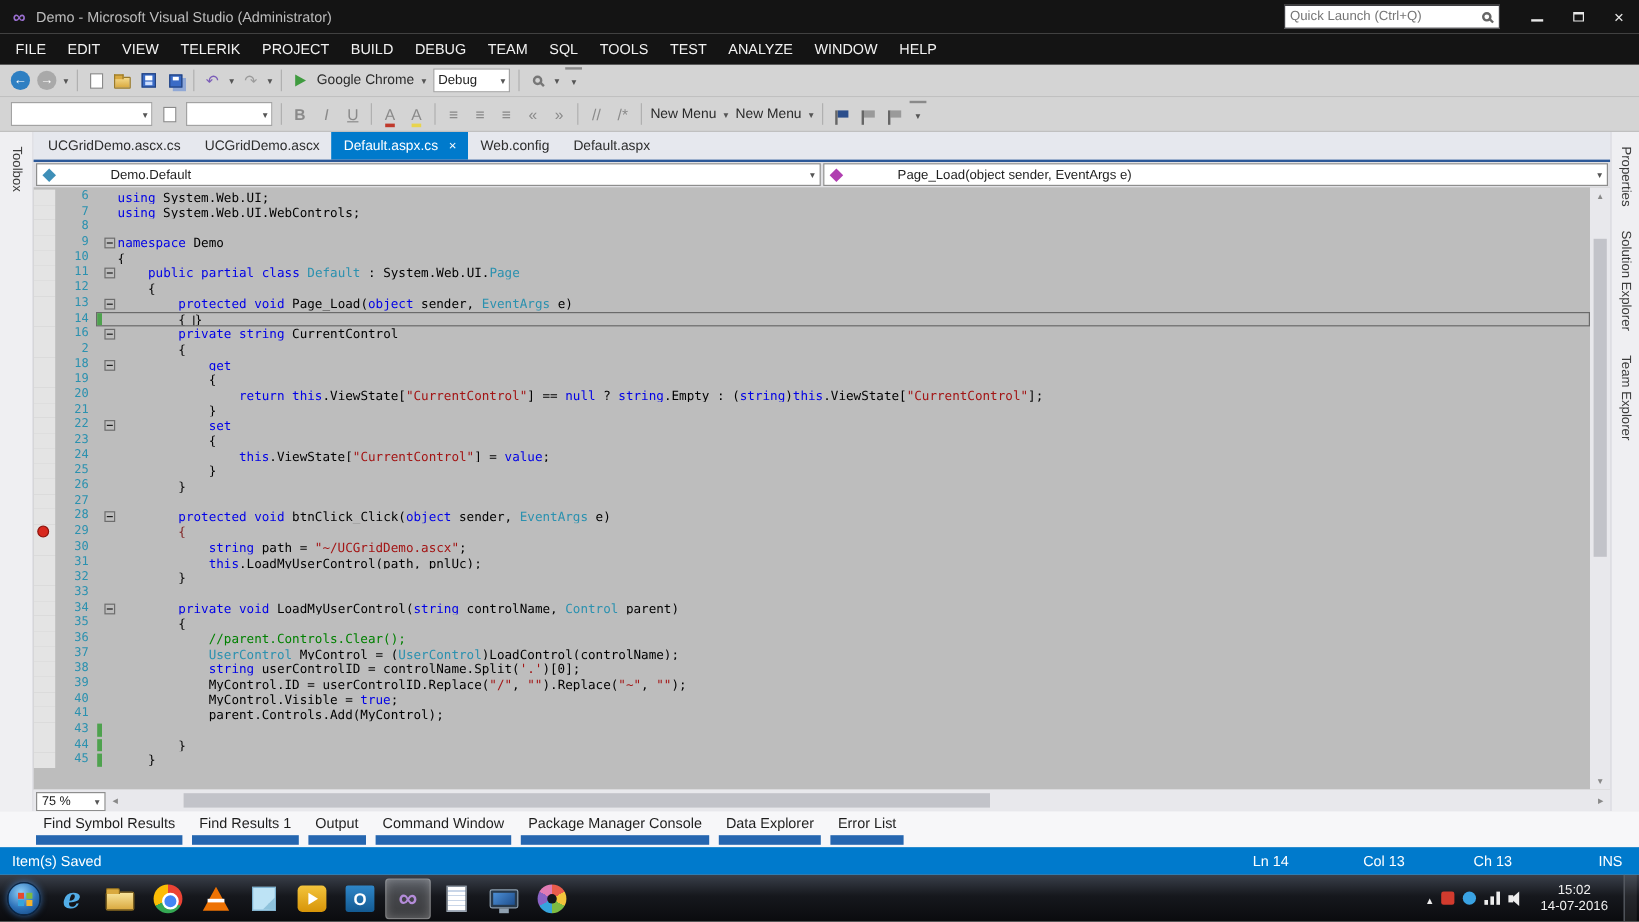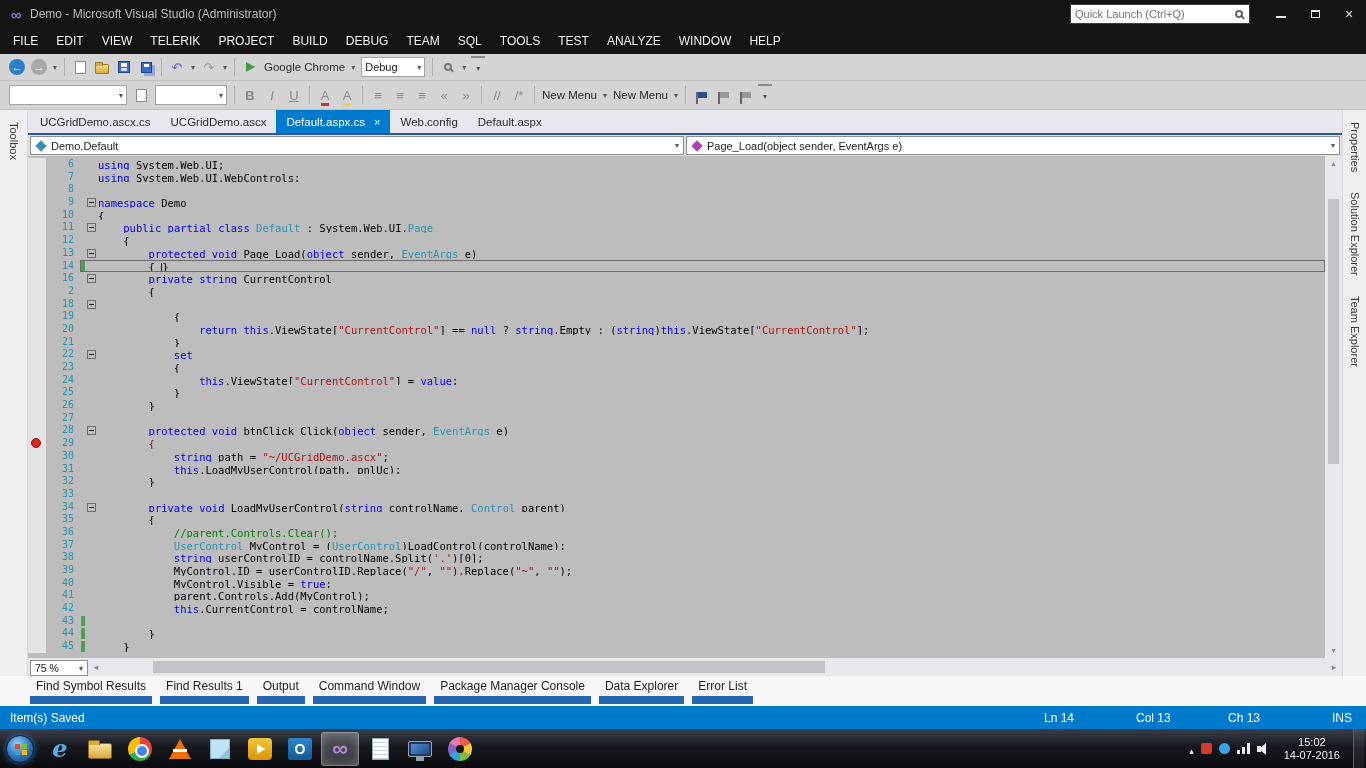--- a/index.html
+++ b/index.html
@@ -70,21 +70,21 @@
   .doc-tab.active{background:#007ACC;color:#FFF;}
   .doc-tab .tab-close{margin-left:9px;font-size:11px;color:#FFF;cursor:pointer;}
   .accent-line{height:2px;background:#2C5898;flex:none;}
 
   
   .navbar{height:21px;background:#E0E0E4;display:flex;gap:2px;padding:1px 2px;flex:none;}
   .nav-combo{flex:1;height:19px;background:#FFF;border:1px solid #8E8E8E;display:flex;align-items:center;font-size:11px;color:#1E1E1E;padding:0 4px;cursor:pointer;min-width:0;}
   .nav-ic{width:8px;height:8px;transform:rotate(45deg);flex:none;margin:0 6px 0 2px;}
   .class-ic{background:#3E8FB8;}
   .method-ic{background:#B03EB0;}
-  .nav-text{flex:1;white-space:nowrap;overflow:hidden;}
+  .nav-text{flex:1;white-space:nowrap;overflow:hidden;margin-left:41px;}
   .nav-arrow{font-size:8px;color:#555;margin-left:4px;flex:none;}
 
   
   .editor{flex:1;background:#BDBDBD;display:flex;min-height:0;overflow:hidden;}
   .ed-lines{flex:1;overflow:hidden;padding-top:2px;min-width:0;}
   .line{display:flex;height:12.7px;line-height:12.7px;font-family:"DejaVu Sans Mono",monospace;font-size:10.5px;}
   .cell-bp{width:18px;flex:none;background:#E4E4E4;position:relative;}
   .bp-dot{position:absolute;left:3px;top:1px;width:10px;height:10px;border-radius:50%;background:#D8281E;border:1px solid #8E150E;}
   .cell-num{width:34px;flex:none;text-align:right;padding-right:6px;color:#2B91AF;font-size:10px;}
   .line-body{flex:1;display:flex;border:1px solid transparent;min-width:0;}
@@ -475,20 +475,21 @@
               </div>
             </div>
             <div class="line">
               <div class="cell-bp"></div>
               <div class="cell-num">18</div>
               <div class="line-body">
                 <div class="cell-chg"></div>
                 <div class="cell-out">
                   <div class="fold-box"></div>
                 </div>
+                <div class="cell-code"><span class="tok-p">            </span><span class="tok-k">get</span></div>
               </div>
             </div>
             <div class="line">
               <div class="cell-bp"></div>
               <div class="cell-num">19</div>
               <div class="line-body">
                 <div class="cell-chg"></div>
                 <div class="cell-out"></div>
                 <div class="cell-code"><span class="tok-p">            {</span></div>
               </div>
@@ -690,29 +691,20 @@
                 <div class="cell-code"><span class="tok-p">            MyControl.Visible = </span><span class="tok-k">true</span><span class="tok-p">;</span></div>
               </div>
             </div>
             <div class="line">
               <div class="cell-bp"></div>
               <div class="cell-num">41</div>
               <div class="line-body">
                 <div class="cell-chg"></div>
                 <div class="cell-out"></div>
                 <div class="cell-code"><span class="tok-p">            parent.Controls.Add(MyControl);</span></div>
-              </div>
-            </div>
-            <div class="line">
-              <div class="cell-bp"></div>
-              <div class="cell-num">42</div>
-              <div class="line-body">
-                <div class="cell-chg"></div>
-                <div class="cell-out"></div>
-                <div class="cell-code"><span class="tok-p">            </span><span class="tok-k">this</span><span class="tok-p">.CurrentControl = controlName;</span></div>
               </div>
             </div>
             <div class="line chg">
               <div class="cell-bp"></div>
               <div class="cell-num">43</div>
               <div class="line-body">
                 <div class="cell-chg"></div>
                 <div class="cell-out"></div>
                 <div class="cell-code"></div>
               </div>

